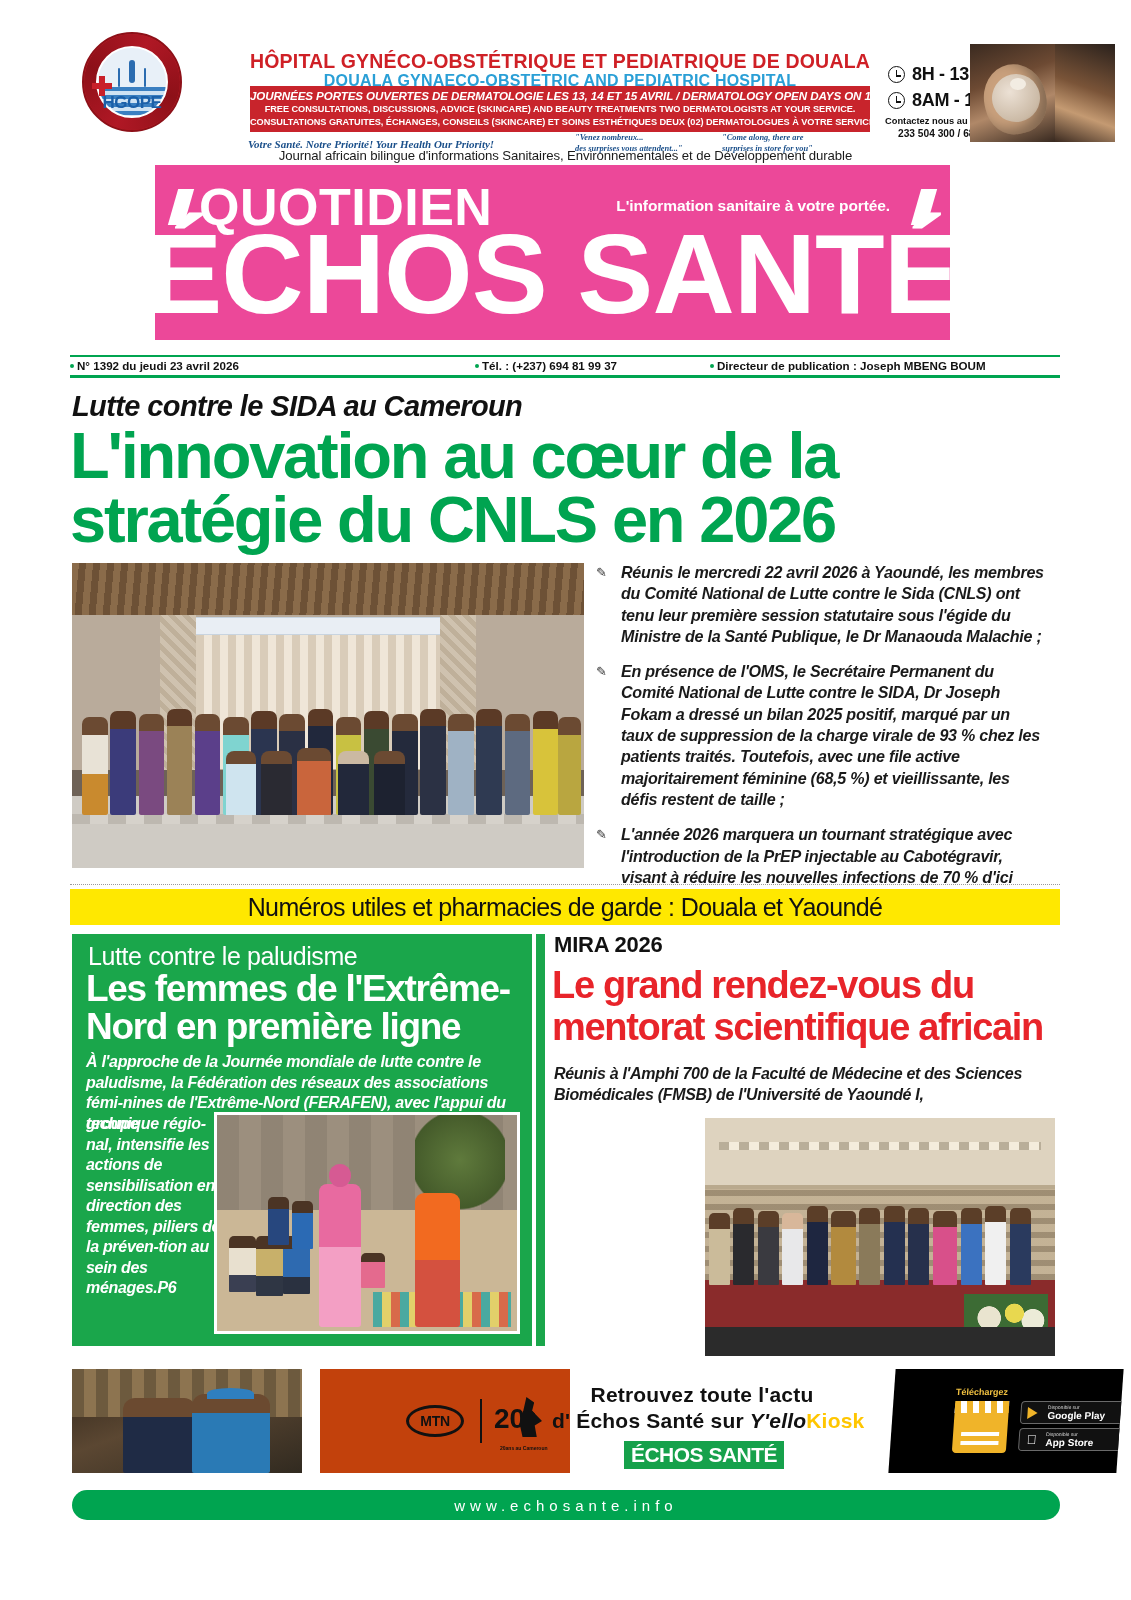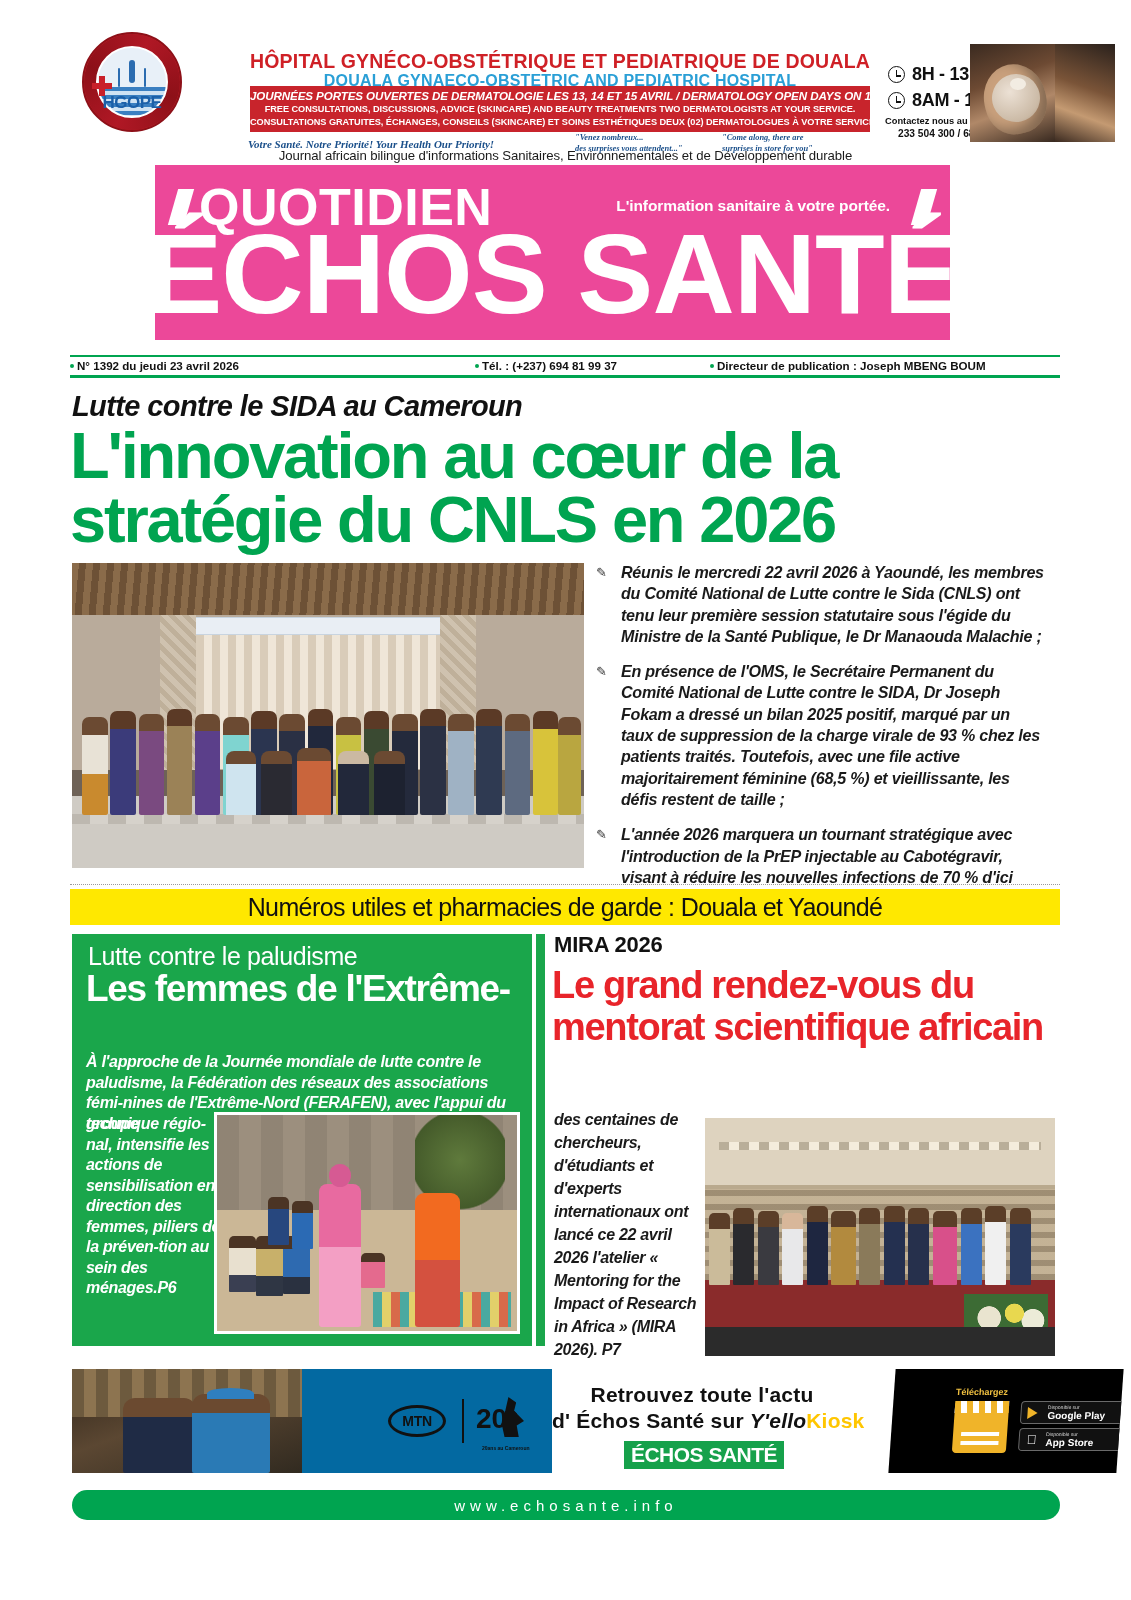--- a/index.html
+++ b/index.html
@@ -200,21 +200,21 @@
   .ad-photo { position:absolute; left:0; top:0; width:230px; height:104px; overflow:hidden;
      background: linear-gradient(160deg,#2f2419,#5b4732 45%,#312a20); }
   .ad-shelf { position:absolute; left:0; top:0; width:100%; height:46%;
      background: repeating-linear-gradient(90deg,#6d5a3e 0 12px,#8d7450 12px 24px); }
   .ad-man1 { position:absolute; left:22%; bottom:0; width:32%; height:72%;
      background: linear-gradient(180deg,#6b4a30 0 26%,#1f2b45 26% 100%); border-radius:12px 12px 2px 2px; }
   .ad-man2 { position:absolute; left:52%; bottom:0; width:34%; height:76%;
      background: linear-gradient(180deg,#6b4a30 0 24%,#2a7ab5 24% 100%); border-radius:12px 12px 2px 2px; }
   .ad-man2::before { content:""; position:absolute; left:20%; top:-8%; width:60%; height:14%;
      background:#2f7fc0; border-radius:50% 50% 0 0; }
-  .ad-yellow { position:absolute; left:230px; top:0; width:250px; height:104px; background:#0369a1; }
+  .ad-yellow { position:absolute; left:248px; top:0; width:250px; height:104px; background:#c2410c; }
   .mtn-badge { position:absolute; left:86px; top:36px; width:58px; height:32px; border:3px solid #111;
      border-radius:50%; display:flex; align-items:center; justify-content:center;
      font-weight:bold; font-size:14px; color:#111; letter-spacing:-0.3px; }
   .mtn-div { position:absolute; left:160px; top:30px; width:2px; height:44px; background:#111; }
   .mtn-20 { position:absolute; left:174px; top:34px; font-size:28px; font-weight:bold; color:#111; }
   .mtn-fig { position:absolute; left:196px; top:28px; width:26px; height:46px;
      background: radial-gradient(ellipse at 50% 30%, #111 0 34%, transparent 35%),
                  linear-gradient(180deg, transparent 0 30%, #111 30% 86%, transparent 86%);
      clip-path: polygon(40% 0,70% 12%,62% 30%,100% 52%,72% 62%,84% 100%,30% 100%,14% 58%,28% 30%); }
   .mtn-cap { position:absolute; left:180px; top:76px; font-size:5px; color:#111; font-weight:bold; }
@@ -372,20 +372,21 @@
   </div>
 
   <div class="dotsep"></div>
   <div class="yellow">
     <span>Numéros utiles et pharmacies de garde : Douala et Yaoundé</span>
   </div>
 
   <div class="greenbox">
     <div class="gb-kick">Lutte contre le paludisme</div>
     <div class="gb-h1">Les femmes de l'Extrême-</div>
+    <div class="gb-h2">Nord en première ligne</div>
     <div class="gb-body">À l'approche de la Journée mondiale de lutte contre le paludisme, la Fédération des réseaux des associations fémi-nines de l'Extrême-Nord (FERAFEN), avec l'appui du groupe</div>
     <div class="gb-body2">technique régio-nal, intensifie les actions de sensibilisation en direction des femmes, piliers de la préven-tion au sein des ménages.P6</div>
     <div class="gb-photo">
       <div class="gp-wall"></div>
       <div class="gp-tree"></div>
       <div class="gp-ground"></div>
       <div class="gp-mat"></div>
       <span class="gp-sit" style="left:4%;bottom:18%;width:9%;height:26%;background:linear-gradient(180deg,#4b3424 0 22%,#e8e0cf 22% 70%,#3a3f52 70%)"></span>
       <span class="gp-sit" style="left:13%;bottom:16%;width:9%;height:28%;background:linear-gradient(180deg,#4b3424 0 22%,#c8b06a 22% 66%,#2f3644 66%)"></span>
       <span class="gp-sit" style="left:22%;bottom:17%;width:9%;height:27%;background:linear-gradient(180deg,#4b3424 0 22%,#2e6ab0 22% 70%,#2a3140 70%)"></span>
@@ -394,21 +395,21 @@
       <div class="gp-pink"></div>
       <div class="gp-or"></div>
       <span class="gp-sit" style="left:48%;bottom:20%;width:8%;height:16%;background:linear-gradient(180deg,#4b3424 0 26%,#e46a8e 26%)"></span>
     </div>
   </div>
 
   <div class="greenbar-r"></div>
   <div class="mira-kick">MIRA 2026</div>
   <div class="mira-h1">Le grand rendez-vous du</div>
   <div class="mira-h2">mentorat scientifique africain</div>
-  <div class="mira-body2">des centaines de chercheurs, d'étudiants et d'experts internationaux ont lancé ce 22 avril 2026 l'atelier « Mentoring for the Impact of Research in Africa » (MIRA 2026). P7</div>
+  <div class="mira-body">Réunis à l'Amphi 700 de la Faculté de Médecine et des Sciences Biomédicales (FMSB) de l'Université de Yaoundé I,</div>
   <div class="mira-photo">
     <div class="mp-ceil"></div>
     <div class="mp-hall"></div>
     <div class="mp-seats"></div>
     <div class="mp-front"></div>
     <span class="mpp" style="left:1%;width:6%;height:30%;background:linear-gradient(180deg,#5b3e28 0 22%,#cbbb9a 22%)"></span>
     <span class="mpp" style="left:8%;width:6%;height:32%;background:linear-gradient(180deg,#5b3e28 0 21%,#2a2a2e 21%)"></span>
     <span class="mpp" style="left:15%;width:6%;height:31%;background:linear-gradient(180deg,#5b3e28 0 21%,#3a3a40 21%)"></span>
     <span class="mpp" style="left:22%;width:6%;height:30%;background:linear-gradient(180deg,#d8b79a 0 22%,#e8e8ea 22%)"></span>
     <span class="mpp" style="left:29%;width:6%;height:33%;background:linear-gradient(180deg,#5b3e28 0 20%,#1e2640 20%)"></span>

